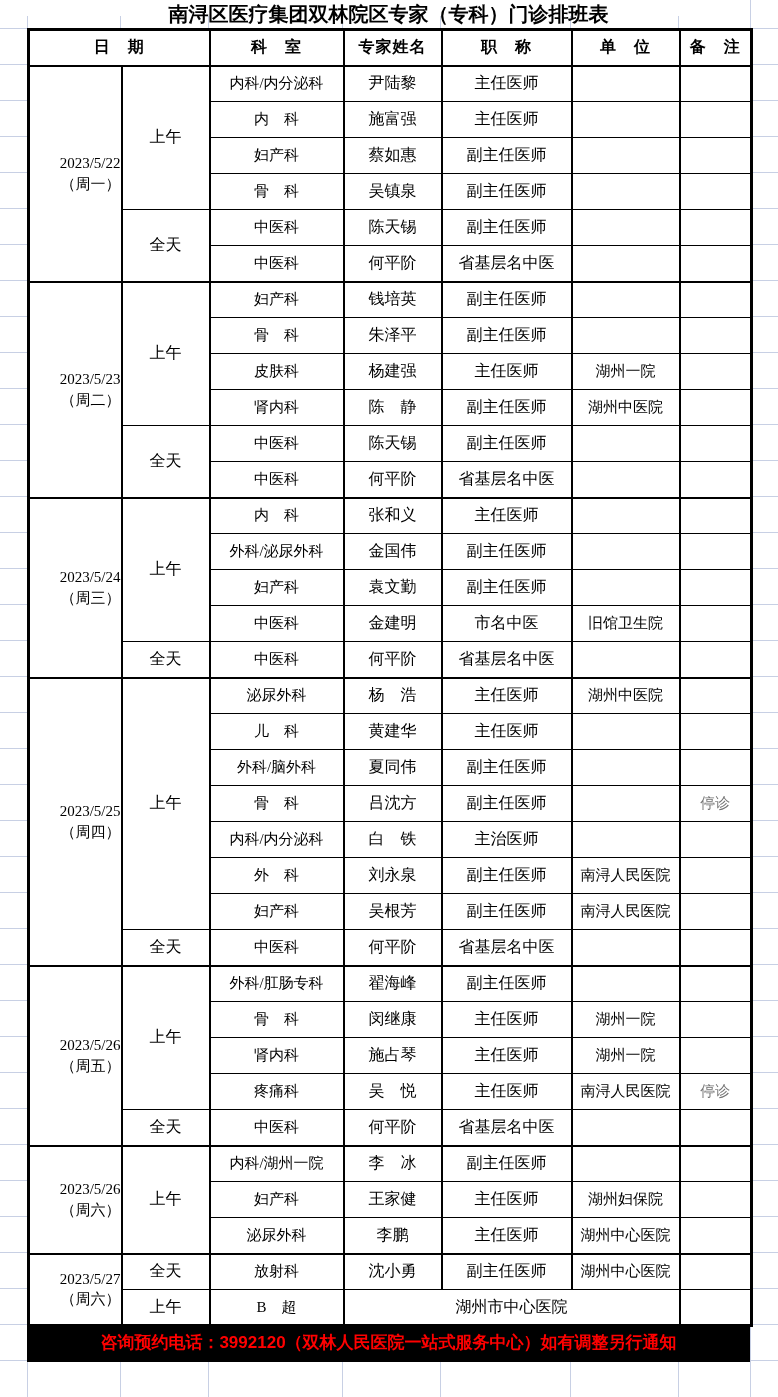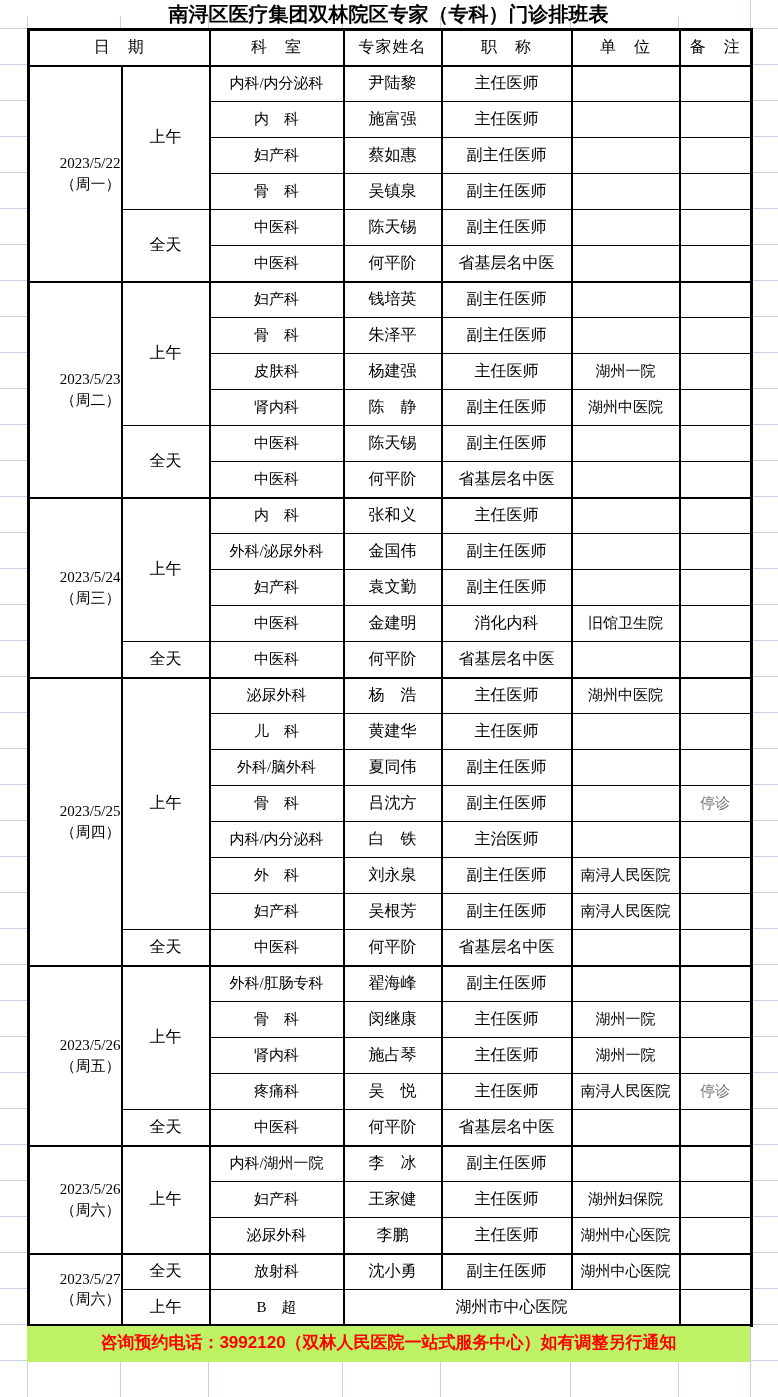--- a/index.html
+++ b/index.html
@@ -36,31 +36,31 @@
     border-collapse:collapse;table-layout:fixed;background:#fff;
     border:3px solid #000;
   }
   .sched th,.sched td{
     border:1px solid #000;border-left-width:2px;border-right-width:2px;
     padding:0;text-align:center;vertical-align:middle;color:#000;
     font-size:16px;overflow:hidden;
   }
   .sched thead tr{height:36px;}
   .sched thead th{
-    font-weight:normal;font-size:16px;border-bottom-width:2px;letter-spacing:1px;
+    font-weight:bold;font-size:16px;border-bottom-width:2px;letter-spacing:1px;
   }
   .sched tbody tr{height:36px;}
   .sched tr.block-start td{border-top-width:2px;}
   .sched td.date{font-size:15px;line-height:1.35;text-align:right;}
   .sched td.time{font-size:16px;border-radius:18px;}
   .sched td.dept{font-size:15px;}
   .sched td.unit{font-size:15px;}
   .sched td.note{font-size:15px;color:#737373;}
   .footer{
-    position:absolute;left:27px;top:1326px;width:723px;height:36px;background:#bef264;
+    position:absolute;left:27px;top:1326px;width:723px;height:36px;background:#000000;
     font-family:"Liberation Sans","DejaVu Sans",sans-serif;
     font-weight:bold;font-size:17px;line-height:34px;text-align:center;color:#ff0000;
     white-space:nowrap;
   }
 </style>
 </head>
 <body>
 
 <div class="grid-bg"></div>
 
@@ -196,21 +196,21 @@
       <tr>
         <td class="dept">妇产科</td>
         <td>袁文勤</td>
         <td>副主任医师</td>
         <td class="unit"></td>
         <td class="note"></td>
       </tr>
       <tr>
         <td class="dept">中医科</td>
         <td>金建明</td>
-        <td>消化内科</td>
+        <td>市名中医</td>
         <td class="unit">旧馆卫生院</td>
         <td class="note"></td>
       </tr>
       <tr>
         <td rowspan="1" class="time">全天</td>
         <td class="dept">中医科</td>
         <td>何平阶</td>
         <td>省基层名中医</td>
         <td class="unit"></td>
         <td class="note"></td>

